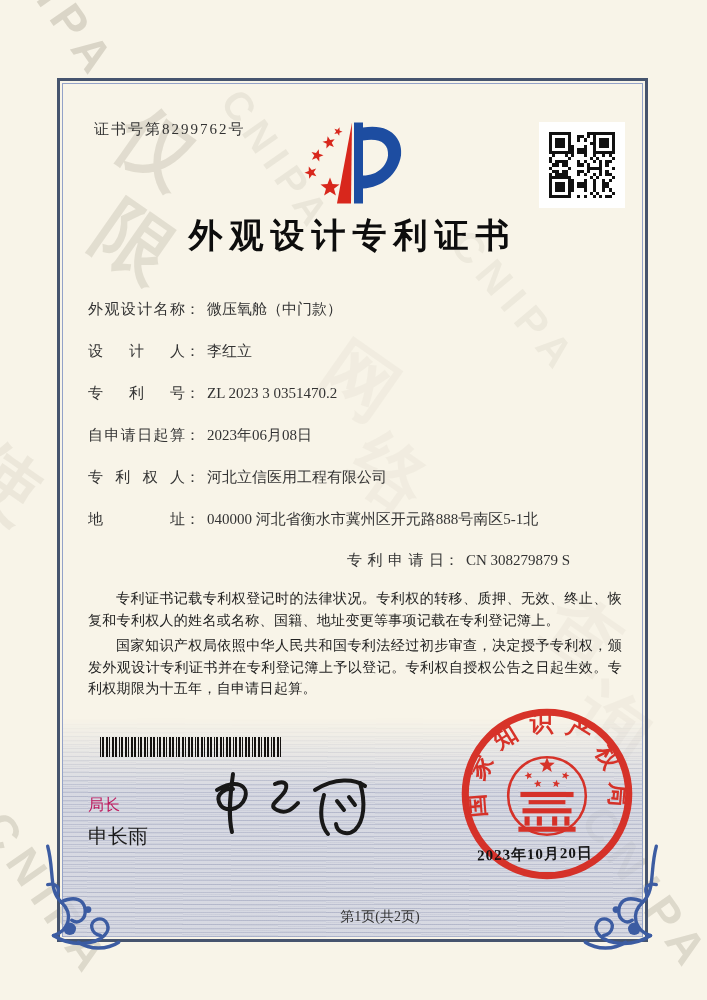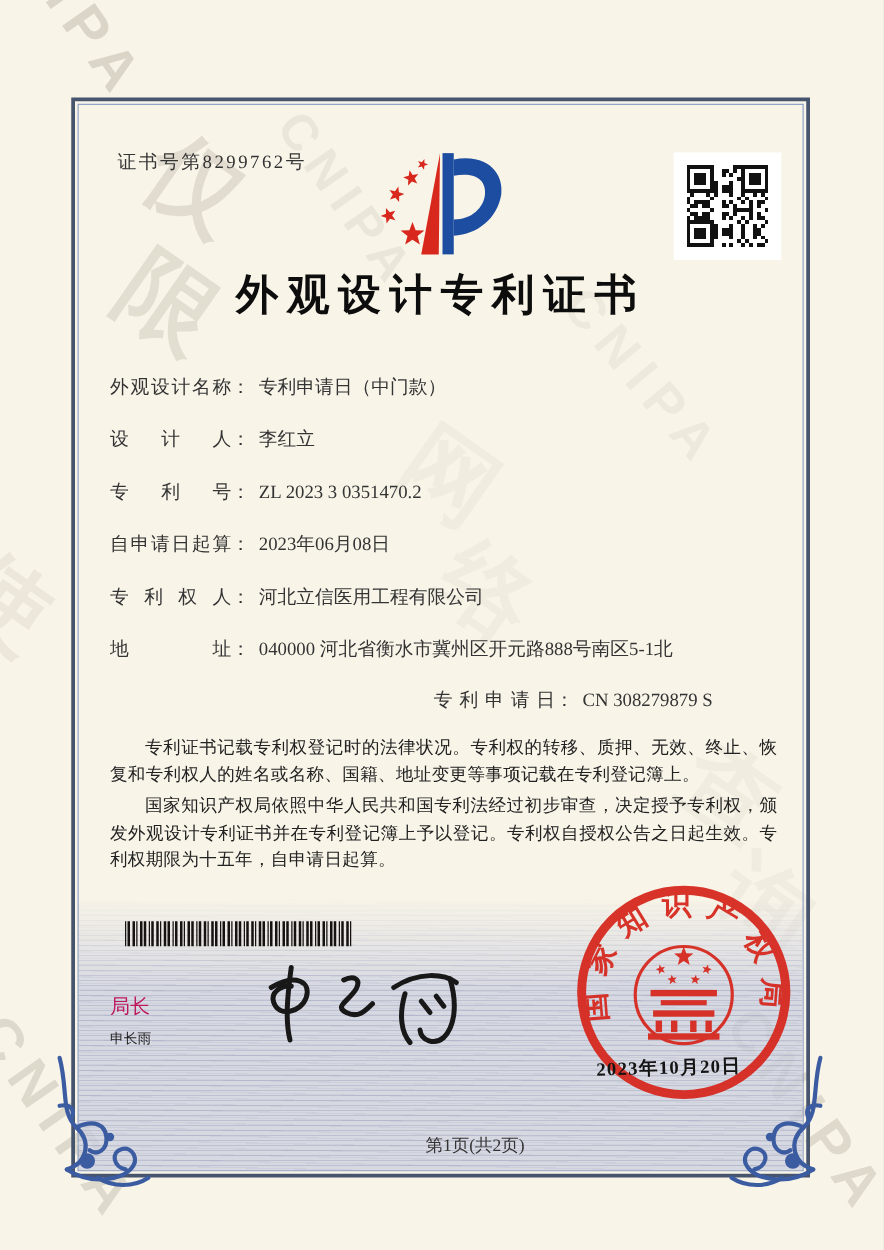--- a/index.html
+++ b/index.html
@@ -38,21 +38,21 @@
   
   .body-text{position:absolute;left:88px;top:588px;width:534px;font-size:14px;line-height:21.5px;
              text-align:justify;color:#222;letter-spacing:.3px;}
   .body-text p{margin:0 0 4px 0;text-indent:2em;}
   
   .barcode{position:absolute;left:100px;top:737px;width:184px;height:20px;}
   .barcode i{position:absolute;top:0;height:100%;background:#151210;}
   
   .director-title{position:absolute;left:88px;top:795px;font-size:16px;color:#be185d;
                   font-family:"Liberation Sans","DejaVu Sans",sans-serif;}
-  .director-name{position:absolute;left:88px;top:823px;font-size:11px;color:#1d1d1d;
+  .director-name{position:absolute;left:88px;top:823px;font-size:20px;color:#1d1d1d;
                   font-family:"Liberation Sans","DejaVu Sans",sans-serif;}
   .sig{position:absolute;left:203px;top:768px;width:178px;height:80px;}
   
   .seal{position:absolute;left:452px;top:700px;width:190px;height:190px;opacity:.94;}
   .seal-date{position:absolute;left:477px;top:845px;font-size:15px;font-weight:bold;color:#141414;
              letter-spacing:1px;transform:rotate(-1.5deg);}
   
   .page-no{position:absolute;left:57px;top:908px;width:646px;text-align:center;font-size:14px;color:#333;}
   .cont-note{position:absolute;left:0;top:947px;width:707px;text-align:center;font-size:17px;
              letter-spacing:3px;color:#222;}
@@ -242,21 +242,21 @@
         <rect x="18" y="22" width="1" height="1" fill="#111"></rect>
         <rect x="20" y="22" width="1" height="1" fill="#111"></rect>
         <rect x="21" y="22" width="1" height="1" fill="#111"></rect>
       </svg>
   </div>
 
   <div class="title">外观设计专利证书</div>
 
   <div class="fields">
     <div class="frow" style="top:300px">
-      <span class="f-label">外观设计名称</span><span class="f-colon">：</span><span>专利申请日（中门款）</span>
+      <span class="f-label">外观设计名称</span><span class="f-colon">：</span><span>微压氧舱（中门款）</span>
     </div>
     <div class="frow" style="top:342px">
       <span class="f-label">设计人</span><span class="f-colon">：</span><span>李红立</span>
     </div>
     <div class="frow" style="top:384px">
       <span class="f-label">专利号</span><span class="f-colon">：</span><span>ZL 2023 3 0351470.2</span>
     </div>
     <div class="frow" style="top:426px">
       <span class="f-label">自申请日起算</span><span class="f-colon">：</span><span>2023年06月08日</span>
     </div>

